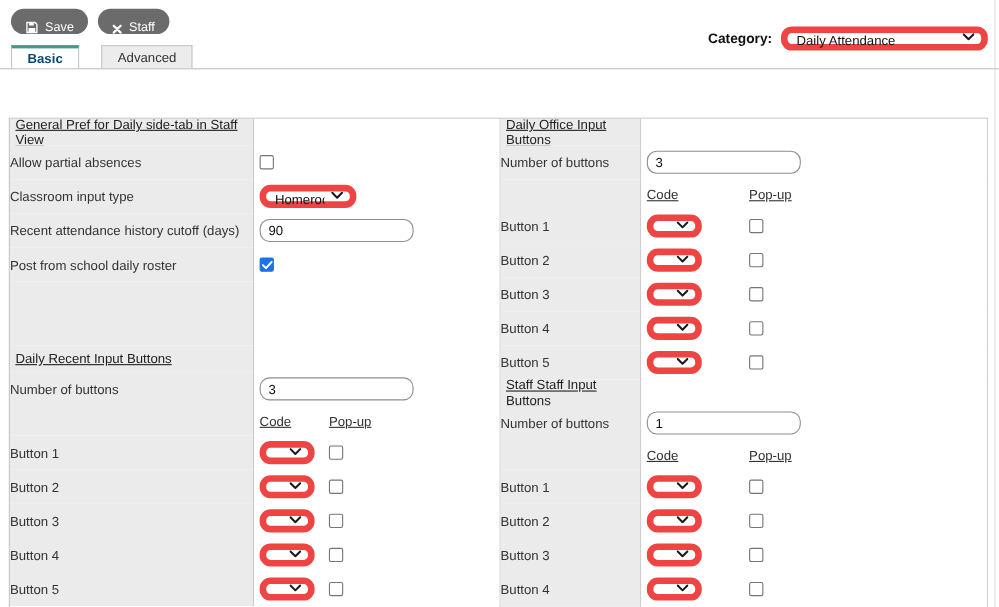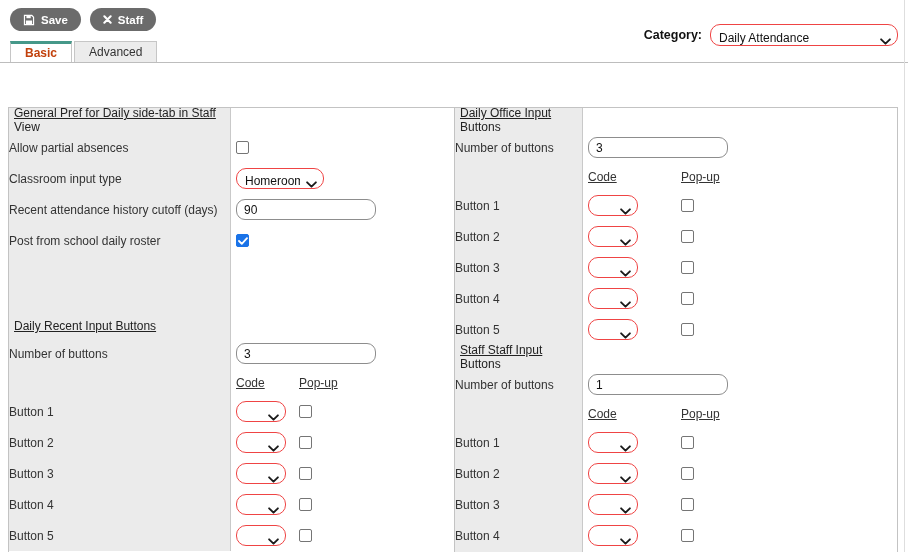--- a/index.html
+++ b/index.html
@@ -5,55 +5,55 @@
   html,body { margin:0; padding:0; }
   body {
     width:908px; height:552px; position:relative; overflow:hidden;
     background:#fff; color:#222;
     font-family:"Liberation Sans", sans-serif; font-size:12px;
   }
 
   
   .toolbar { position:absolute; top:8px; left:10px; display:flex; gap:9px; }
   .pill-btn {
-    display:inline-flex; align-items:center; gap:6px;
+    display:inline-flex; align-items:flex-end; gap:6px;
     background:#6b6b6b; color:#fff; border:none; cursor:pointer;
     height:23px; padding:0 13px; border-radius:12px;
-    font-family:inherit; font-size:11.5px; font-weight:bold;
+    font-family:inherit; font-size:11.5px; font-weight:normal;
   }
 
   
   .category { position:absolute; top:24px; right:10px; display:flex; align-items:center; gap:8px; }
   .category-label { font-weight:bold; font-size:12.5px; color:#111; }
 
   
   .sel {
-    position:relative; display:inline-flex; align-items:flex-end;
-    border:1px solid #ef4444; border-radius:10px; background:#fff;
+    position:relative; display:inline-flex; align-items:flex-start;
+    border:6px solid #ef4444; border-radius:10px; background:#fff;
     height:21px; box-sizing:border-box; cursor:default;
   }
   .sel-txt { flex:1; padding-left:8px; white-space:nowrap; overflow:hidden; font-size:12px; color:#111; }
   .sel .chev { margin:0 6px; flex:none; display:flex; }
   .sel-cat  { width:188px; height:22px; }
   .sel-wide { width:88px; }
   .sel-code { width:50px; }
 
   
   .tabbar {
     position:absolute; top:41px; left:0; width:908px; height:22px;
     border-bottom:1px solid #bdbdbd; box-sizing:border-box;
     display:flex; align-items:stretch; padding-left:10px;
   }
   .tab { display:flex; align-items:center; justify-content:center; padding:0 14px; font-size:12px; box-sizing:border-box; cursor:pointer; }
   .tab.active {
-    background:#fff; font-weight:bold; color:#c2410c;
+    background:#fff; font-weight:bold; color:#0c4a6e;
     border-top:3px solid #459889; border-left:1px solid #c6c6c6; border-right:1px solid #c6c6c6;
   }
   .tab.inactive {
-    background:#ececec; color:#333; margin-left:2px;
+    background:#ececec; color:#333; margin-left:20px;
     border:1px solid #c6c6c6; border-bottom:none;
   }
 
   
   .content {
     position:absolute; top:68px; left:8px; width:890px; height:476px;
     border:1px solid #c3c3c3; box-sizing:border-box; display:flex; background:#fff;margin-top:39px;
   }
   .panel { box-sizing:border-box; display:flex; flex-direction:column; }
   .panel.left  { width:446px; border-right:1px solid #c3c3c3; --labelw:222px; --codew:63px; }

